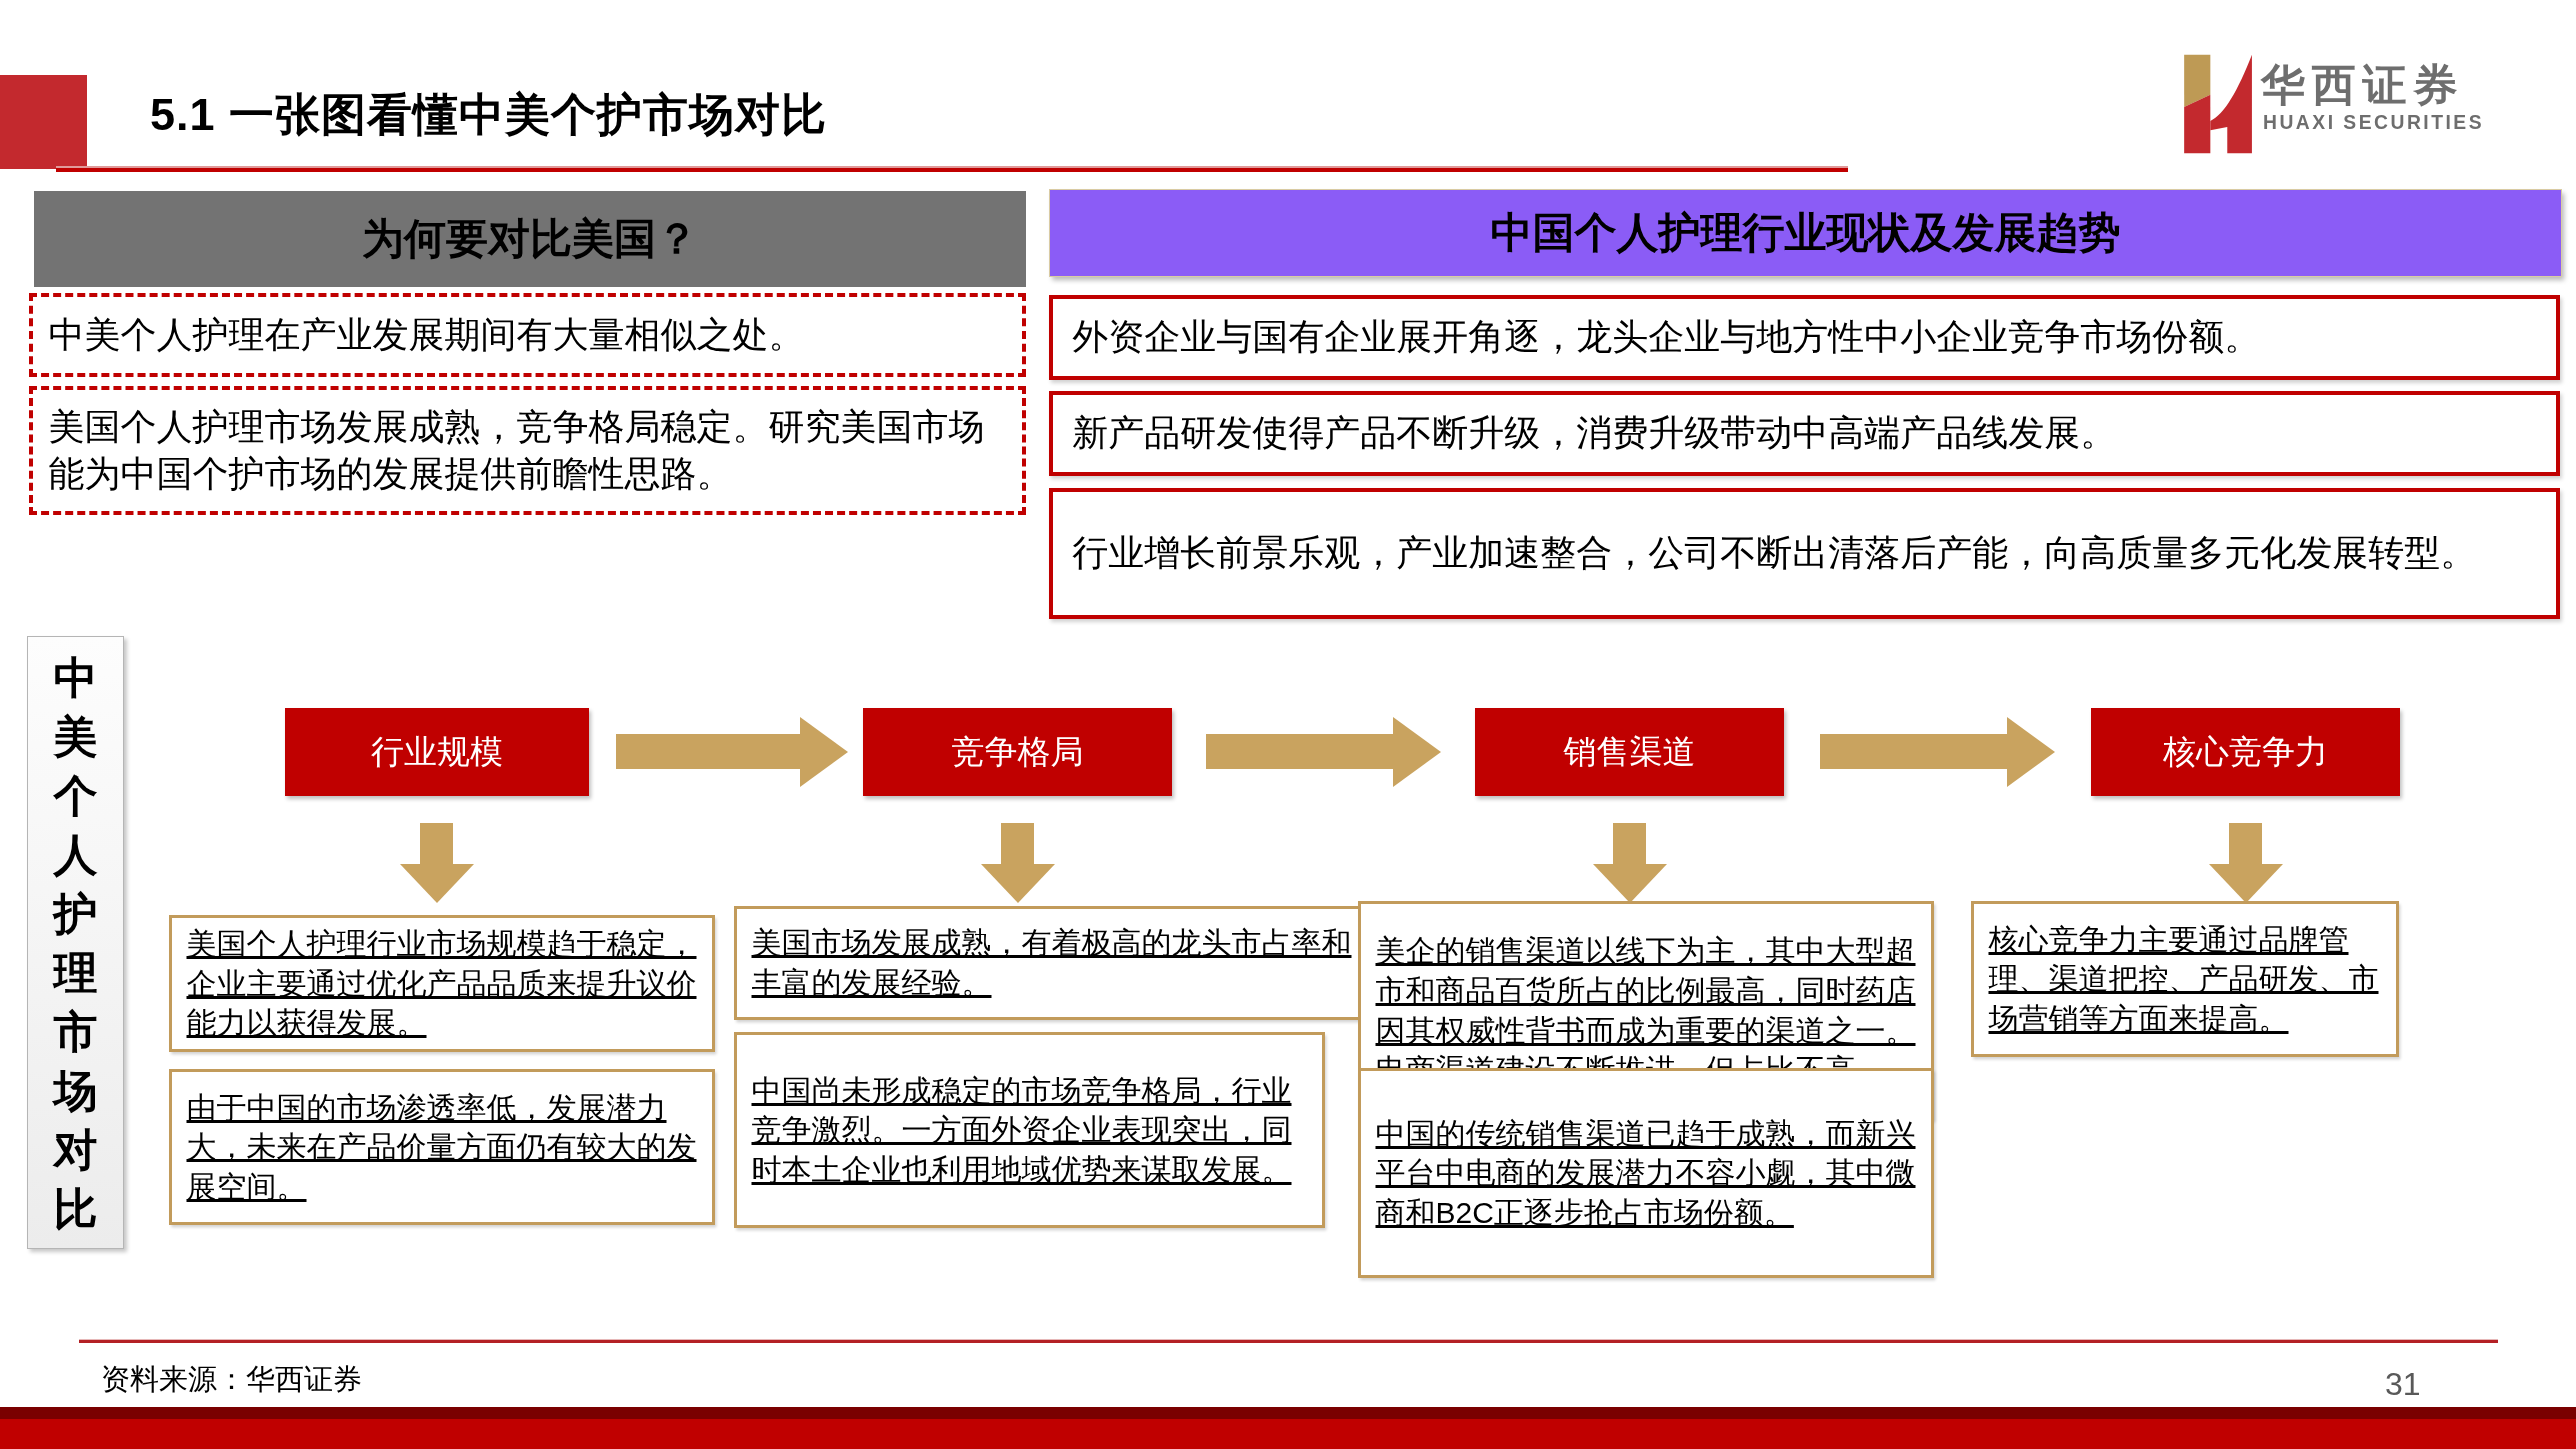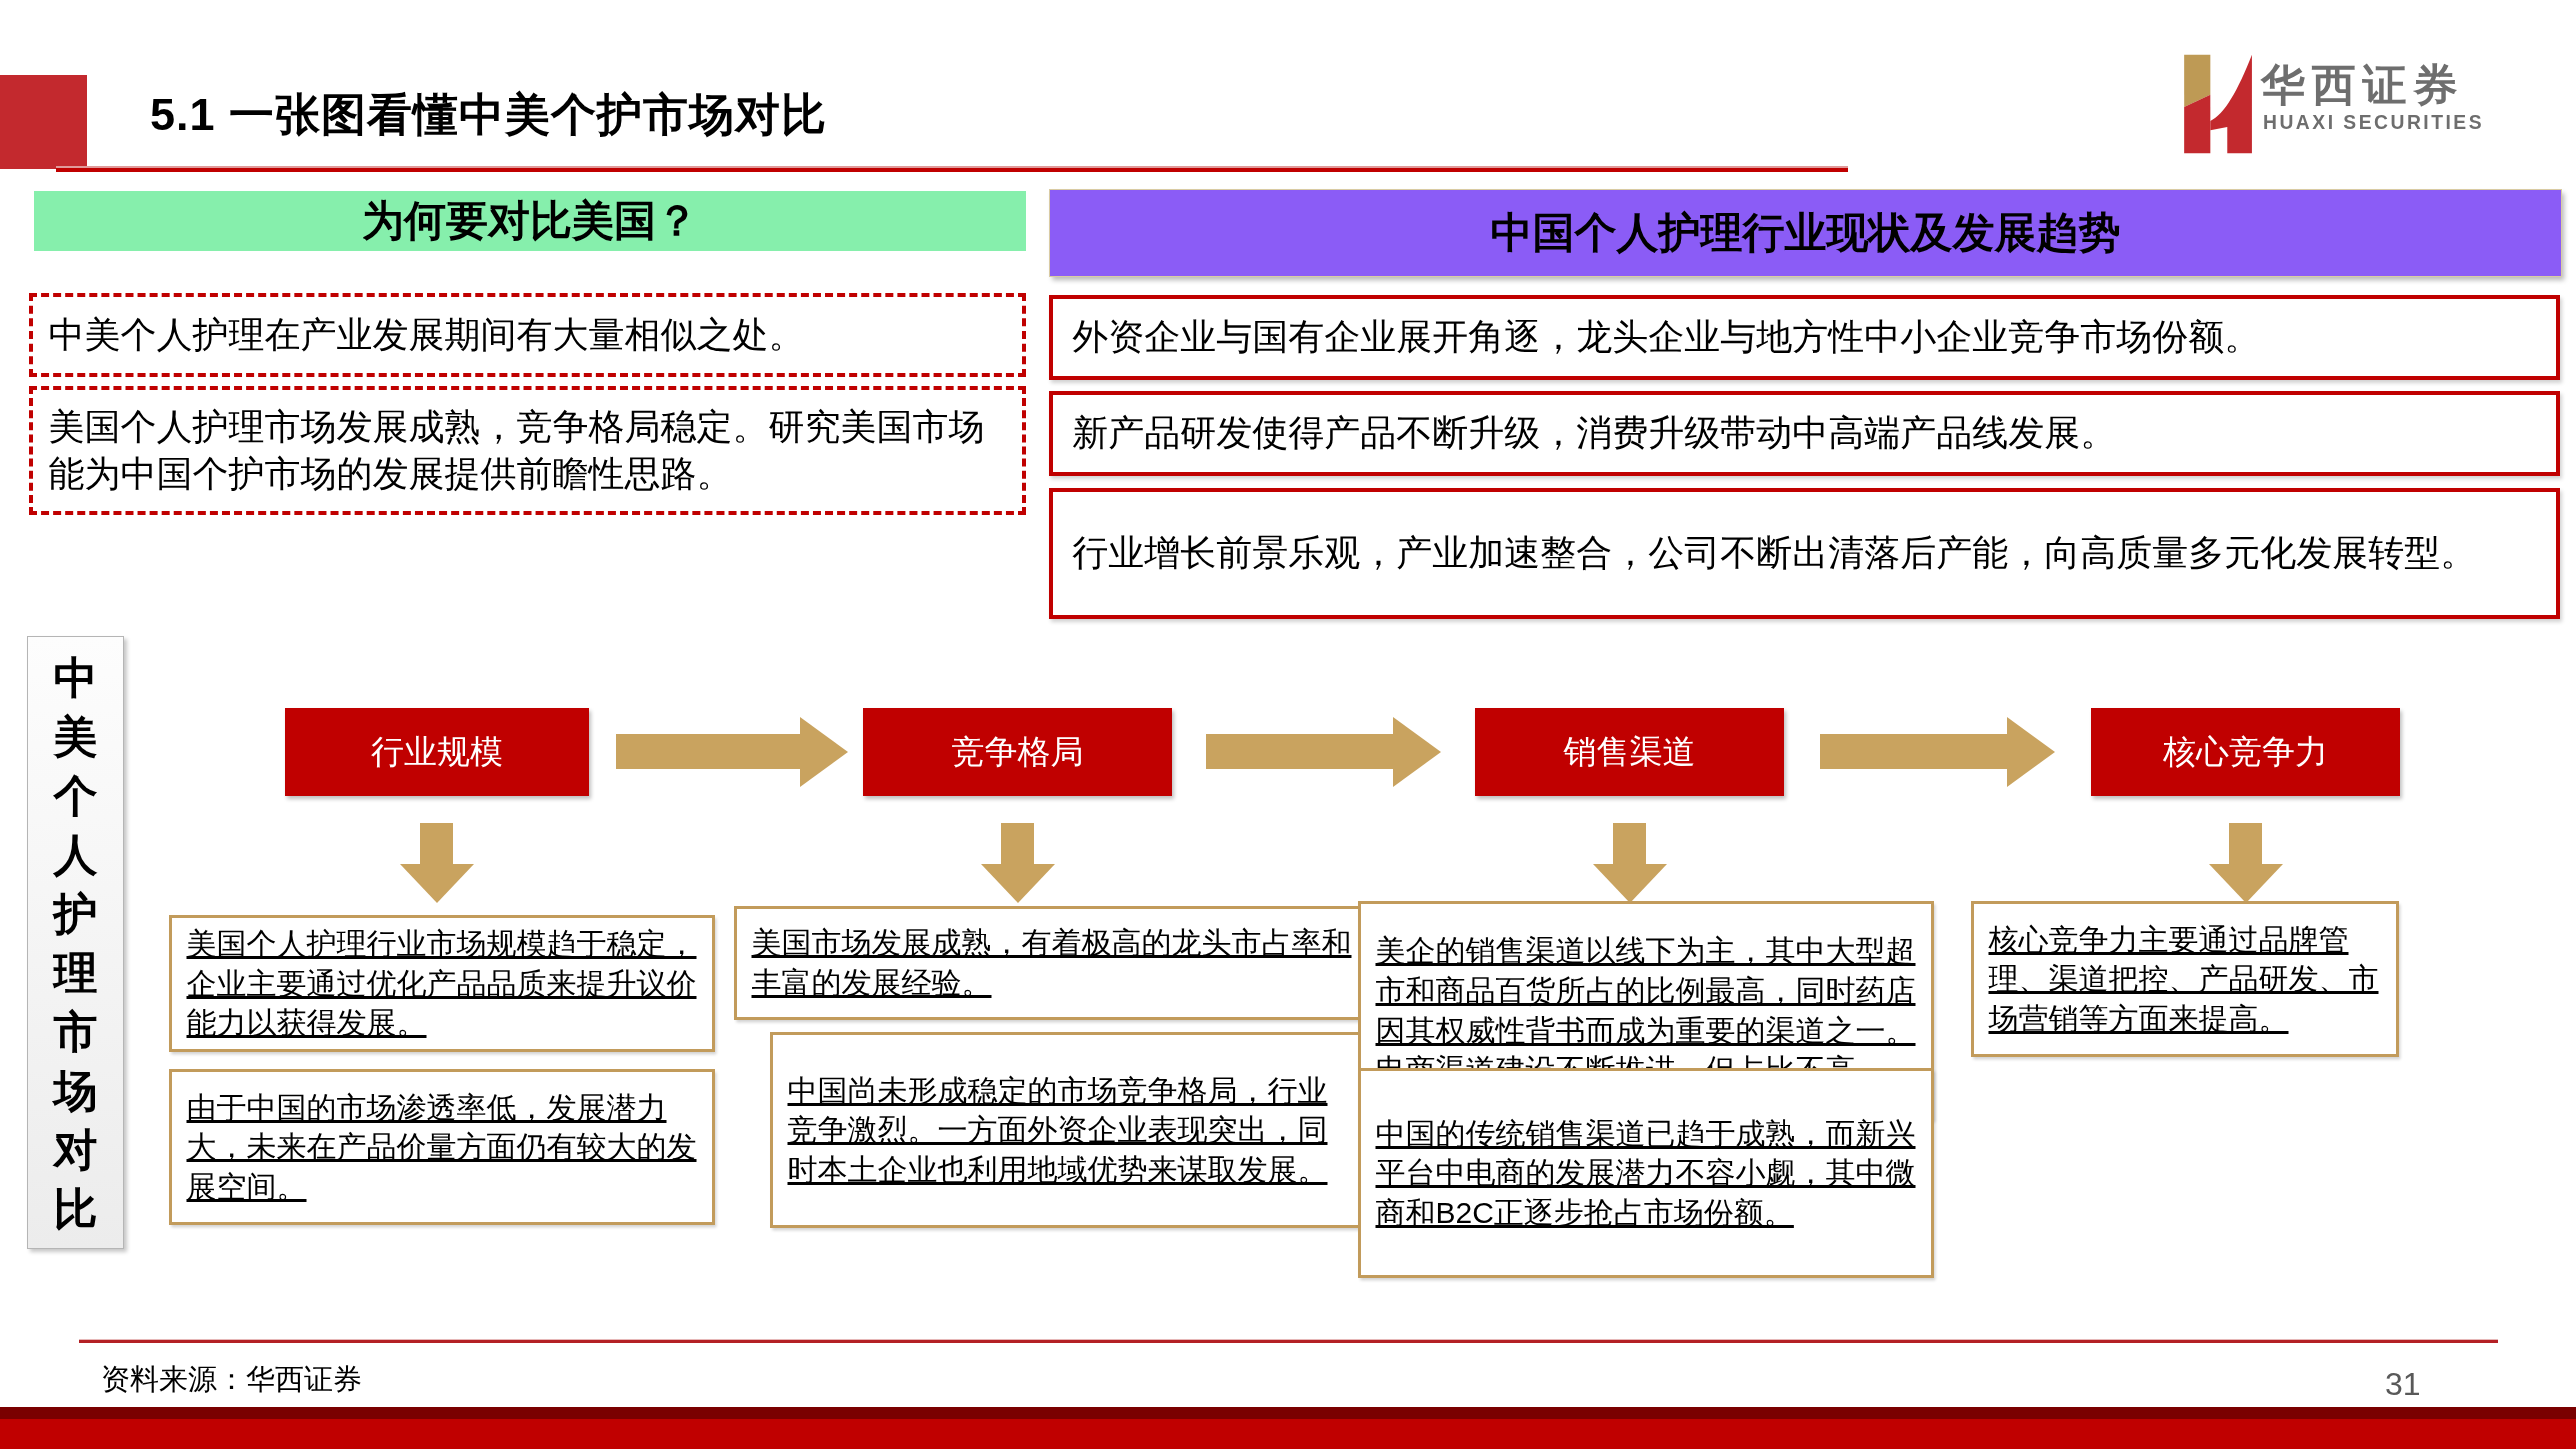--- a/index.html
+++ b/index.html
@@ -22,21 +22,21 @@
   
   .logo { position:absolute; left:2172px; top:46px; width:396px; height:114px; }
   .logo svg { position:absolute; left:5.8px; top:3.9px; }
   .logo-cn { position:absolute; left:89px; top:9.7px; font-size:44px; font-weight:700; color:#6E6E6E; letter-spacing:6.8px; font-family:"Liberation Serif","DejaVu Serif",serif; }
   .logo-en { position:absolute; left:91px; top:66px; font-size:19.3px; font-weight:700; color:#6E6E6E; letter-spacing:2.5px; }
   
   .hdr {
     position:absolute; display:flex; align-items:center; justify-content:center;
     font-size:42px; font-weight:700; color:#000;
   }
-  .hdr-gray { left:34px; top:191px; width:992px; height:60px; background:#86efac; }
+  .hdr-gray { left:34px; top:191px; width:992px; height:96px; background:#737373; }
   .hdr-gold {
     left:1049px; top:189px; width:1513px; height:88px;
     background:#8b5cf6; border:1.9px solid #D9CBA3;
     box-shadow:2.9px 3.9px 4.8px rgba(0,0,0,0.28);
   }
   
   .dash-box {
     position:absolute; left:29px; width:997px;
     border:4.8px dashed #C00000; background:#fff;
     display:flex; align-items:center; padding:7.7px 15.5px;
@@ -94,21 +94,21 @@
   
   .note {
     position:absolute; background:#fff; border:3.9px solid #C29B5B;
     padding:9.7px 14.5px; font-size:30px; line-height:1.32; color:#000;
     box-shadow:1.9px 2.9px 2.9px rgba(0,0,0,0.18);
     display:flex; align-items:center;text-decoration:underline;
   }
   .n-1a { left:169px;  top:915px;  width:546px; height:137px; }
   .n-1b { left:169px;  top:1069px; width:546px; height:156px; }
   .n-2a { left:734px;  top:906px;  width:646px; height:114px; }
-  .n-2b { left:734px;  top:1032px; width:591px; height:196px;margin-left:36px; }
+  .n-2b { left:734px;  top:1032px; width:591px; height:196px; }
   .n-3a { left:1358px; top:901px;  width:576px; height:219px; }
   .n-3b { left:1358px; top:1068px; width:576px; height:210px; }
   .n-4a { left:1971px; top:901px;  width:428px; height:156px; }
   
   .src-rule { position:absolute; left:79px; top:1339px; width:2419px; height:3.9px;
               background:linear-gradient(#E6B8B8 0 1px, #B42025 1px 100%); }
   .source-note { position:absolute; left:101px; top:1360px; font-size:29px; color:#000; }
   .page-number { position:absolute; left:2385px; top:1366px; font-size:32px; color:#595959; }
   .bottom-bar-dark { position:absolute; left:0; top:1407px; width:2576px; height:12.6px; background:#7A0000; }
   .bottom-bar { position:absolute; left:0; top:1419px; width:2576px; height:30px; background:#C00000; }

